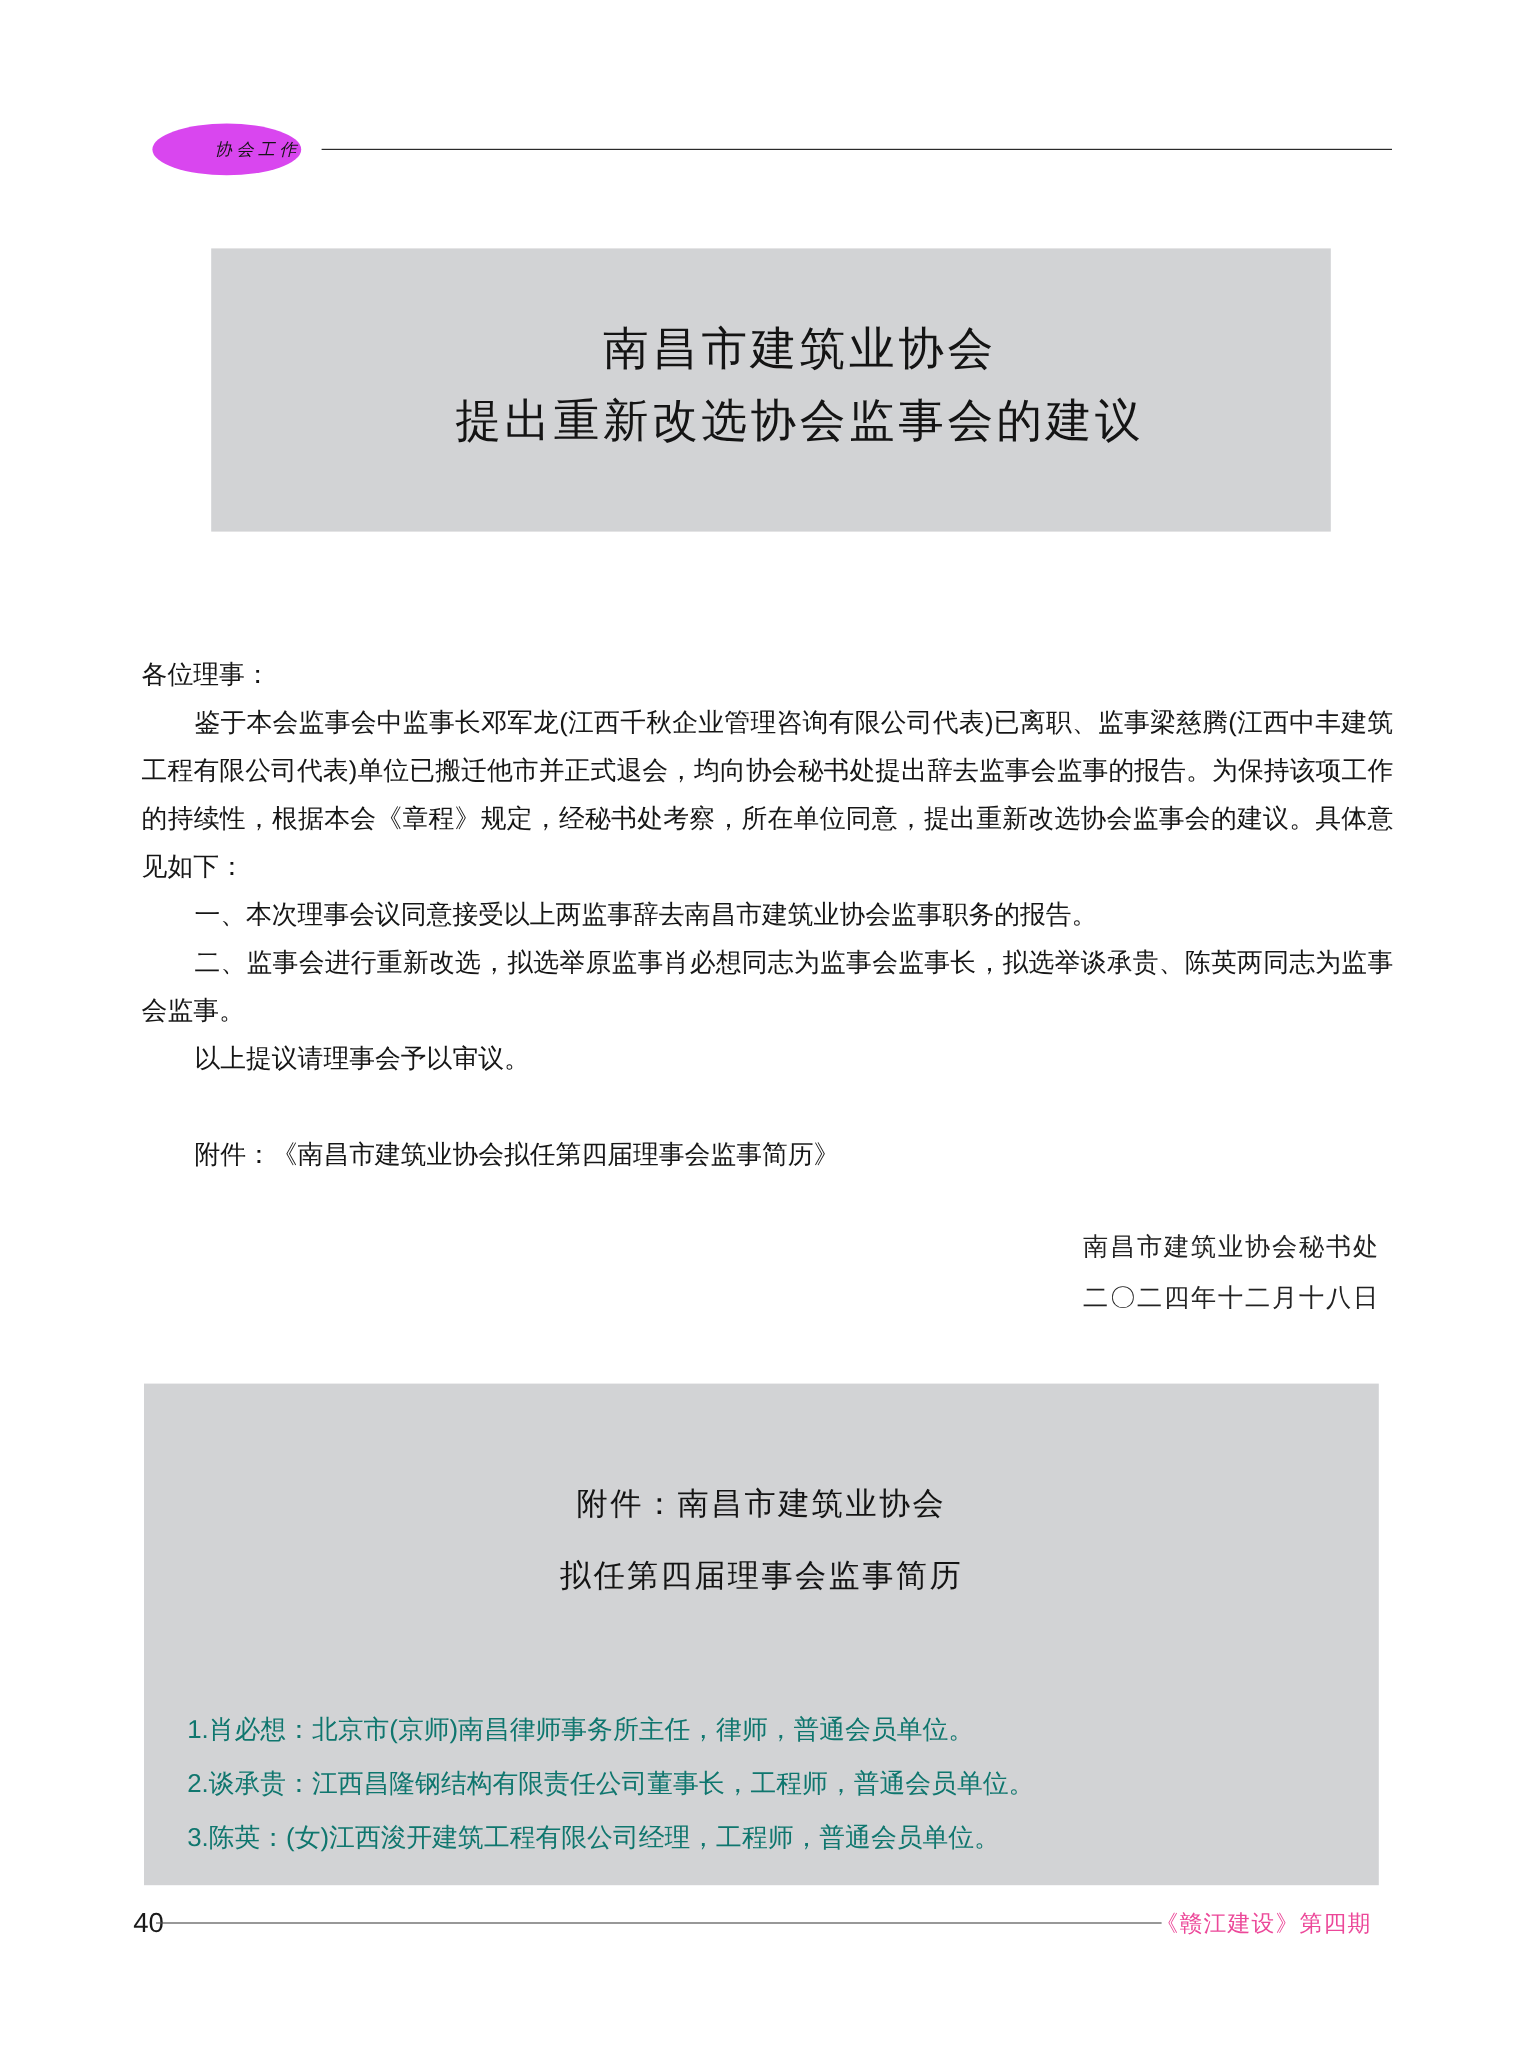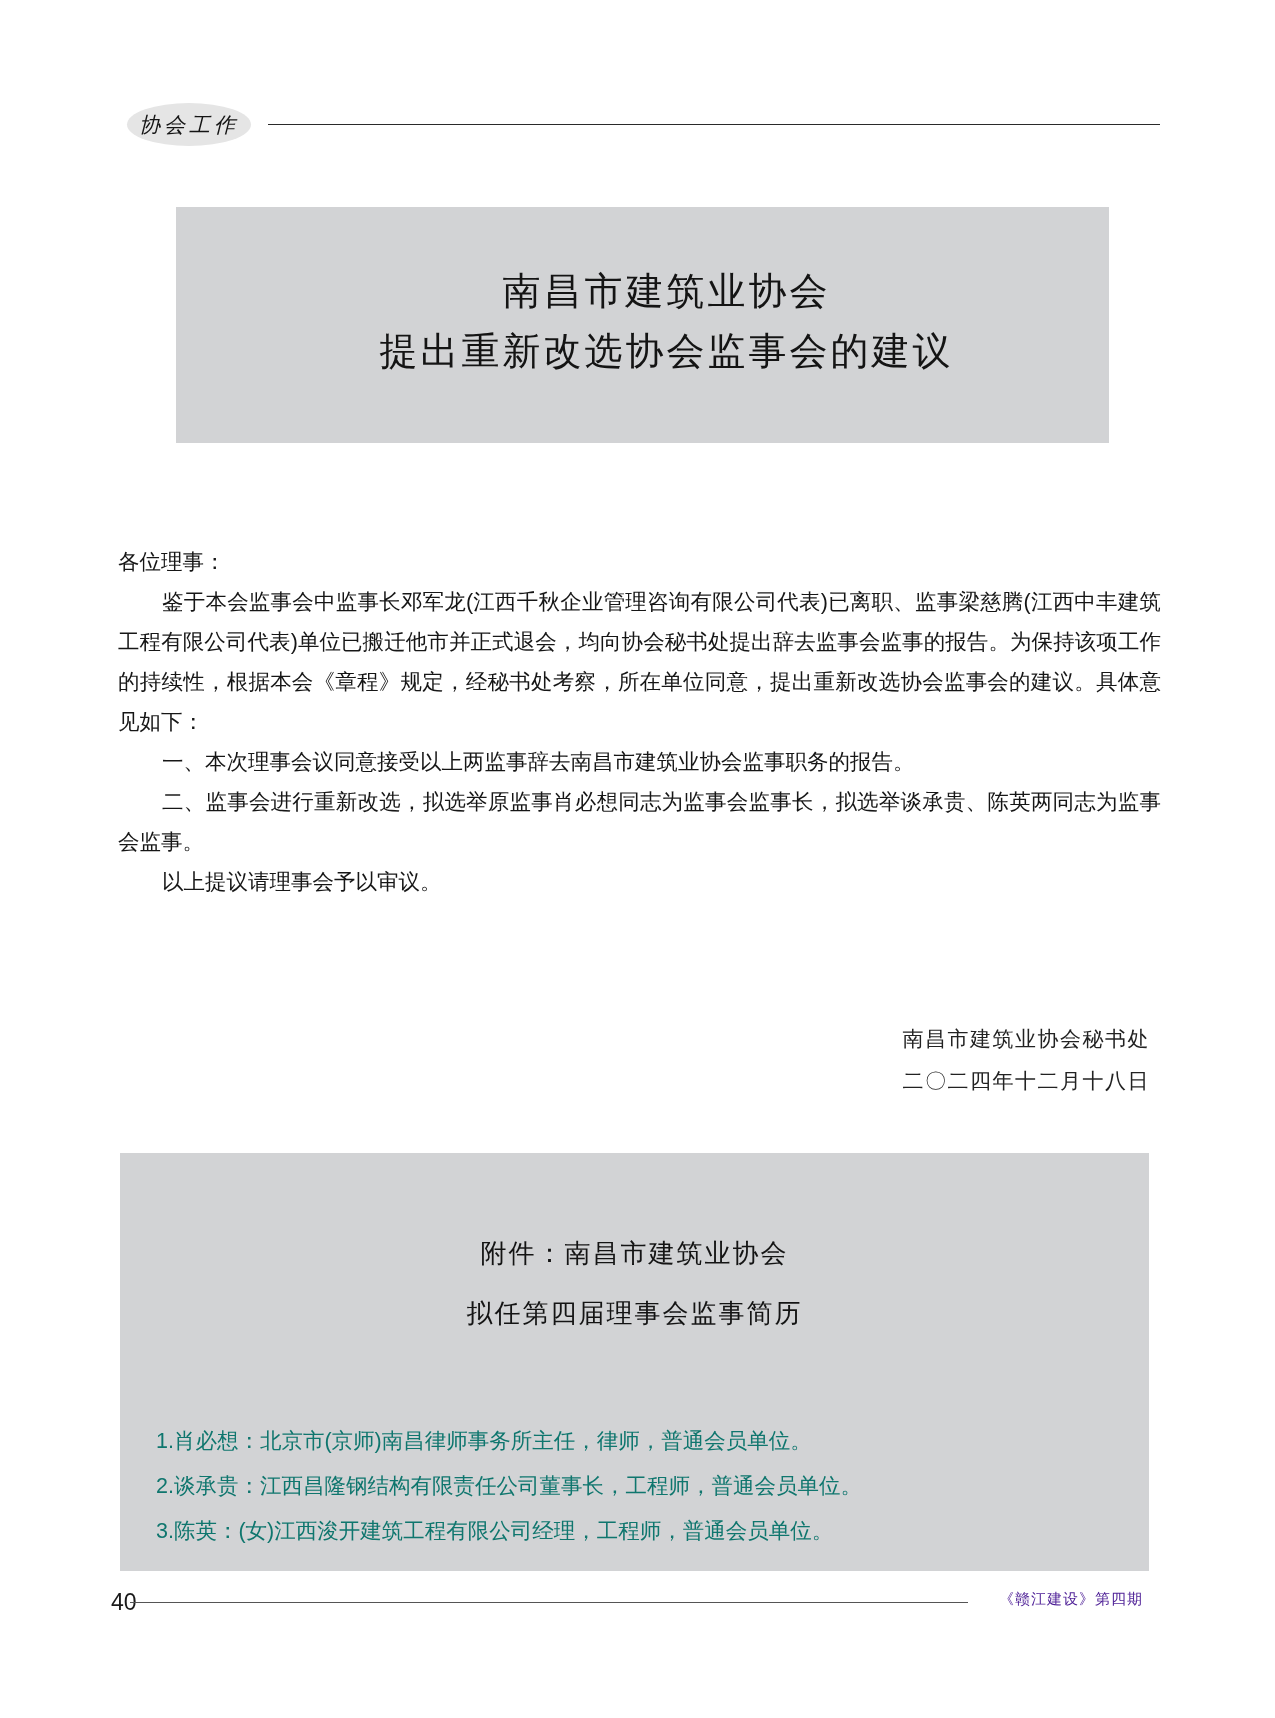--- a/index.html
+++ b/index.html
@@ -9,26 +9,26 @@
     background:#ffffff;
     font-family:"Liberation Sans", sans-serif;
     color:#1a1a1a;
     overflow:hidden;
   }
 
   
   .badge {
     position:absolute; left:127px; top:103px;
     width:124px; height:43px;
-    background:#e5e5e5;
+    background:#d946ef;
     border-radius:50%;
-    display:flex; align-items:center; justify-content:center;
+    display:flex; align-items:center; justify-content:flex-end;
     font-family:"Liberation Serif", serif;
     font-style:italic;
-    font-size:21px; letter-spacing:4px; color:#141414;
+    font-size:14px; letter-spacing:4px; color:#141414;
   }
   .header-rule {
     position:absolute; left:268px; top:124px;
     width:892px; height:1px; background:#2a2a2a;
   }
 
   
   .title-box {
     position:absolute; left:176px; top:207px;
     width:933px; height:236px;
@@ -87,21 +87,21 @@
     position:absolute; left:111px; top:1589px;
     font-size:23px; color:#1a1a1a;
   }
   .footer-rule {
     position:absolute; left:130px; top:1602px;
     width:838px; height:1px; background:#555555;
   }
   .footer-journal {
     position:absolute; right:132px; top:1590px;
     font-family:"Liberation Serif", serif;
-    font-size:15px; letter-spacing:1px; color:#4c1d95;
+    font-size:19px; letter-spacing:1px; color:#ec4899;
     white-space:nowrap;
   }
 </style>
 </head>
 <body>
 
 <div class="page">
 
   <div class="badge">
     <span>协会工作</span>
@@ -112,20 +112,21 @@
     <div class="title-line">南昌市建筑业协会</div>
     <div class="title-line">提出重新改选协会监事会的建议</div>
   </div>
 
   <div class="body-text">
     <p class="salutation">各位理事：</p>
     <p>鉴于本会监事会中监事长邓军龙(江西千秋企业管理咨询有限公司代表)已离职、监事梁慈腾(江西中丰建筑工程有限公司代表)单位已搬迁他市并正式退会，均向协会秘书处提出辞去监事会监事的报告。为保持该项工作的持续性，根据本会《章程》规定，经秘书处考察，所在单位同意，提出重新改选协会监事会的建议。具体意见如下：</p>
     <p>一、本次理事会议同意接受以上两监事辞去南昌市建筑业协会监事职务的报告。</p>
     <p>二、监事会进行重新改选，拟选举原监事肖必想同志为监事会监事长，拟选举谈承贵、陈英两同志为监事会监事。</p>
     <p>以上提议请理事会予以审议。</p>
+    <p class="attachment-note">附件：《南昌市建筑业协会拟任第四届理事会监事简历》</p>
   </div>
 
   <div class="signature">
     <div>南昌市建筑业协会秘书处</div>
     <div>二〇二四年十二月十八日</div>
   </div>
 
   <div class="attach-box">
     <div class="attach-title">附件：南昌市建筑业协会</div>
     <div class="attach-title" style="margin-top:0;">拟任第四届理事会监事简历</div>

